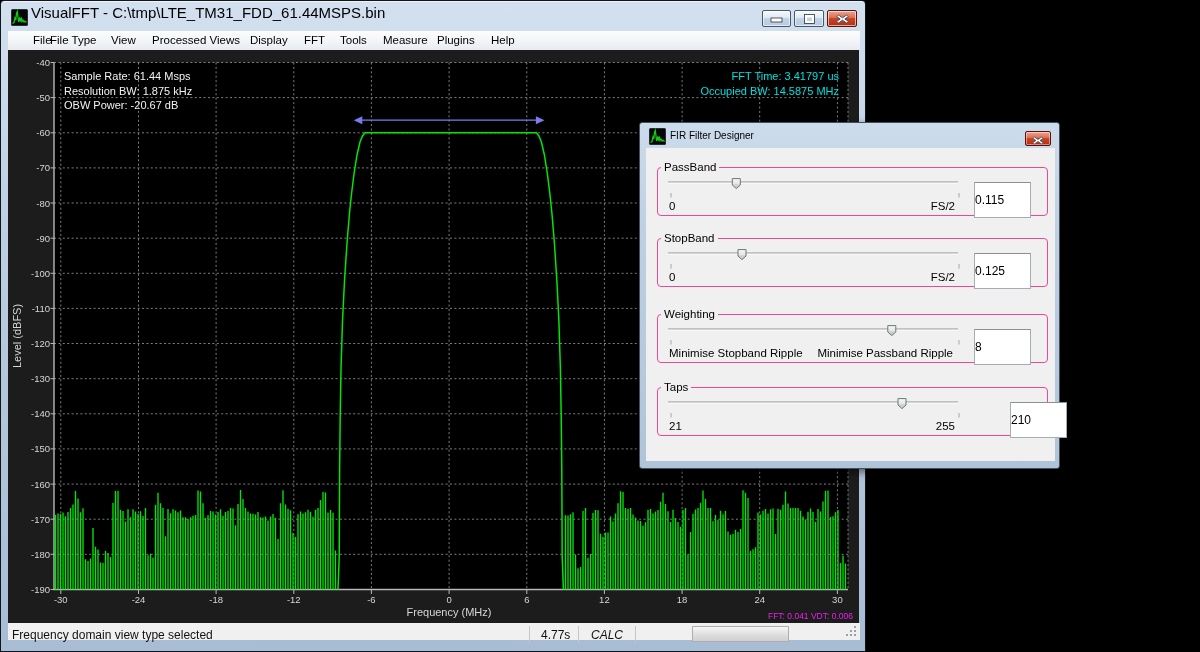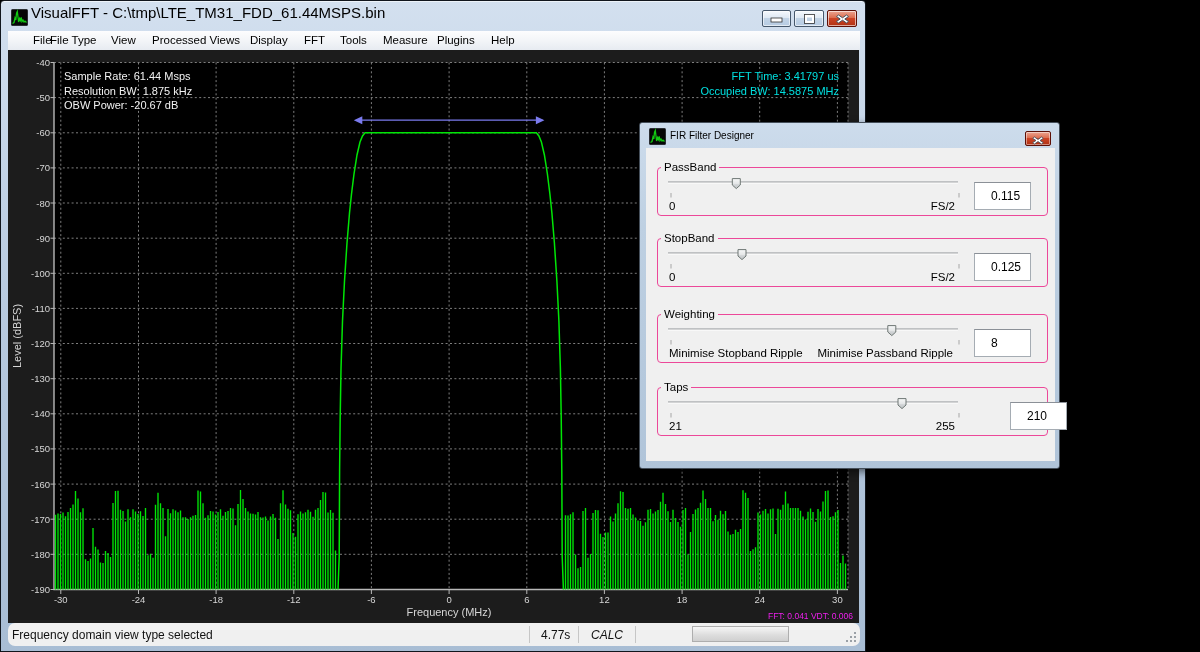--- a/index.html
+++ b/index.html
@@ -19,22 +19,22 @@
 .wb svg { margin-top:2px; }
 #menubar { position:absolute; left:7px; top:30px; width:852px; height:19px;
   background:linear-gradient(180deg,#fdfdfe 0%,#f3f5f8 50%,#e7ebf1 100%); font-size:11.5px; color:#000; }
 #menubar span { position:absolute; top:3px; }
 .plot { position:absolute; left:7px; top:49px; }
 .tl { font:9.5px "Liberation Sans",sans-serif; fill:#d6d6d6; }
 .al { font:11px "Liberation Sans",sans-serif; fill:#d6d6d6; }
 .an { font:11px "Liberation Sans",sans-serif; fill:#f2f2f2; }
 .cy { font:11px "Liberation Sans",sans-serif; fill:#00e0e0; }
 .mg { font:8.5px "Liberation Sans",sans-serif; fill:#ef1fef; }
-#status { position:absolute; left:7px; top:622px; width:852px; height:23px;
-  background:#f0f0f0; font-size:12px; color:#111;border-radius:7px; }
+#status { position:absolute; left:7px; top:622px; width:852px; height:17px;
+  background:#f0f0f0; font-size:12px; color:#111; }
 #status .msg { position:absolute; left:4px; top:5px; }
 #status .sep { position:absolute; top:3px; width:1px; height:17px; background:#c6c6c6; }
 #status .cell { position:absolute; top:5px; font-size:12px; }
 #pbar { position:absolute; left:684px; top:3px; width:97px; height:16px;
   border:1px solid #aeaeae; background:linear-gradient(180deg,#f6f6f6,#dcdcdc 60%,#d0d0d0); }
 #grip { position:absolute; right:2px; bottom:2px; width:12px; height:12px; }
 #dlg { position:absolute; left:639px; top:122px; width:421px; height:347px;
   background:linear-gradient(180deg,#cddcec 0%,#bed0e2 30%,#b0c4d9 100%);
   border:1px solid #454f5a; border-radius:3px; box-shadow:2px 3px 8px rgba(0,0,0,.55); }
 #dlg .ic { position:absolute; left:9px; top:5px; }
@@ -42,22 +42,22 @@
 #dlg .close { position:absolute; left:385px; top:8px; width:26px; height:15px; border-radius:2px;
   border:1px solid #5d1007; text-align:center; box-shadow:inset 0 0 0 1px rgba(255,255,255,.45);
   background:linear-gradient(180deg,#eba592 0%,#dd6e50 45%,#cc4426 50%,#b03012 100%); }
 #dlgclient { position:absolute; left:6px; top:25px; width:409px; height:313px; background:#f0f0f0; }
 .grp { position:absolute; left:11px; width:391px; height:49px;
   border:1px solid #ec4899; border-radius:4px; }
 .grplabel { position:absolute; left:3px; top:-7px; background:#f0f0f0; padding:0 3px;
   font-size:11.5px; color:#000; height:13px; line-height:13px; }
 .grp svg.sl { position:absolute; left:0; top:0px; }
 .sublab { position:absolute; top:32px; font-size:11.5px; color:#000; }
-.tb { position:absolute; left:316px; width:57px; height:28px; border:1px solid #a5acb3; border-top-color:#8b9097;
-  background:#fff; font:12px "Liberation Sans",sans-serif; padding-left:16px; color:#000; }
+.tb { position:absolute; left:316px; width:57px; height:36px; border:1px solid #a5acb3; border-top-color:#8b9097;
+  background:#fff; font:12px "Liberation Sans",sans-serif; padding-left:0; color:#000; }
 </style></head>
 <body>
 <svg width="0" height="0">
     <defs>
 <linearGradient id="thg" x1="0" y1="0" x2="0" y2="1">
 <stop offset="0" stop-color="#f7f8f8"></stop>
         <stop offset="0.55" stop-color="#e3e5e6"></stop>
 <stop offset="0.6" stop-color="#d0d3d5"></stop>
         <stop offset="1" stop-color="#c3c7c9"></stop>
 </linearGradient>

